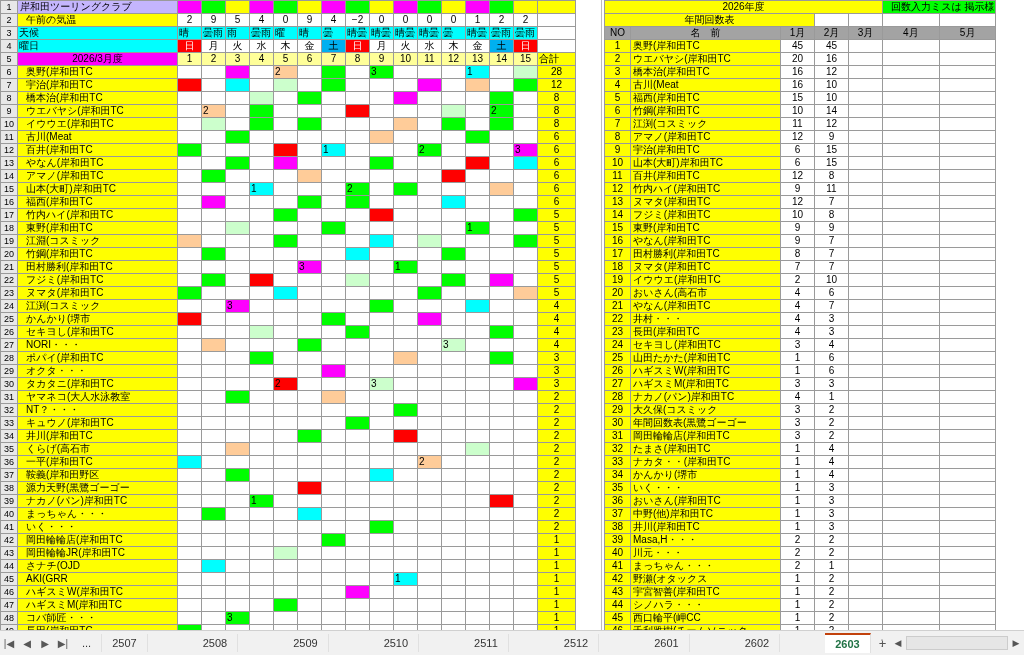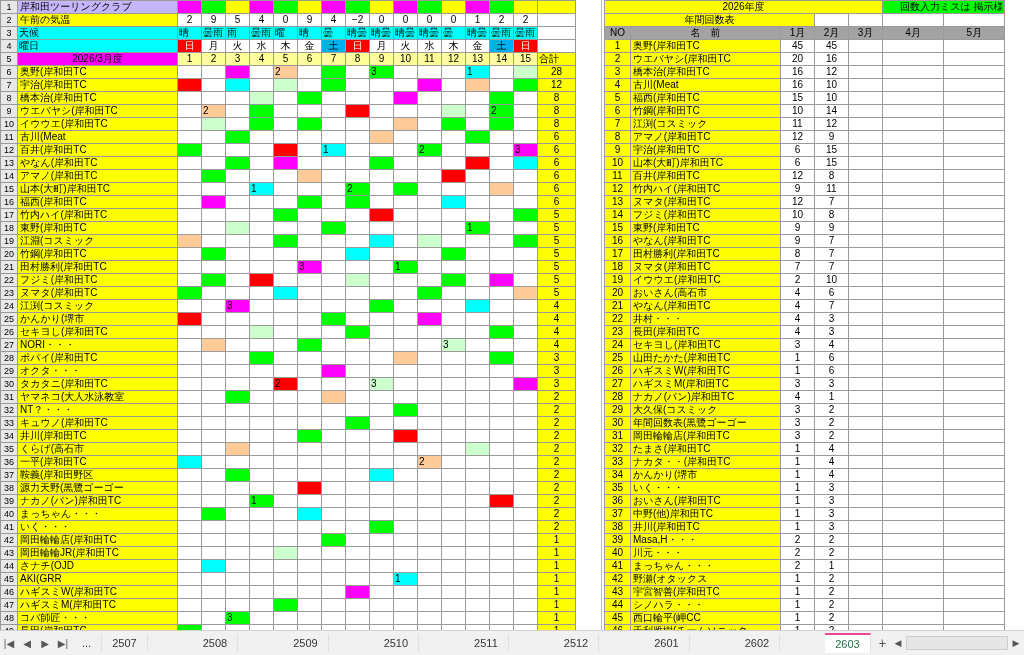--- a/index.html
+++ b/index.html
@@ -8,21 +8,21 @@
 
   table{border-collapse:collapse;table-layout:fixed;}
   td,th{border:1px solid #9a9a9a;padding:0 1px;overflow:hidden;white-space:nowrap;font-weight:normal;font-size:10px;line-height:12px;height:12px;}
 
   
   .rn{background:#e8e8e8;color:#000;text-align:center;font-size:9px;width:14px;}
 
   
   #left{position:absolute;left:0;top:0;width:600px;}
   #left td{height:12px;}
-  .lbl{background:#ffff00;text-align:left;padding-left:2px;font-size:10px;}
+  .lbl{background:#ffff00;text-align:left;padding-left:8px;font-size:10px;}
   .lblpink{background:#c4b5fd;text-align:left;padding-left:2px;}
   .cyan{background:#00ffff;text-align:left;}
   .mag{background:#ff00ff;text-align:center;}
   .num{text-align:center;}
   .tot{background:#ffff00;text-align:center;font-weight:normal;}
   .wk-sun{background:#ff0000;color:#fff;text-align:center;}
   .wk-sat{background:#00b0f0;color:#000;text-align:center;}
   .wk{background:#ffffff;text-align:center;}
   .daynum{background:#ffff99;text-align:center;}
   .g{background:#00ff00;}
@@ -35,27 +35,27 @@
   .w{background:#ffffff;}
 
   
   #right{position:absolute;left:604px;top:0;width:420px;}
   #right td{height:11.4px;font-size:10px;}
   .rtitle{background:#ffff00;text-align:center;font-size:12px;}
   .rhdr{background:#a3a3a3;text-align:center;}
   .rname{background:#ffff00;text-align:left;padding-left:2px;}
   .rno{background:#ffff00;text-align:center;}
   .rnum{background:#ffffff;text-align:center;}
-  .green-note{background:#00ff00;text-align:left;padding-left:17px;font-size:10px;}
+  .green-note{background:#00ff00;text-align:left;padding-left:8px;font-size:10px;}
 
   
   #tabbar{position:absolute;left:0;bottom:0;width:1024px;height:24px;background:#f1f1f1;border-top:1px solid #d0d0d0;display:flex;align-items:center;}
   .navbtn{width:18px;text-align:center;color:#585858;font-size:10px;cursor:default;}
   .tab{padding:3px 10px;font-size:11px;color:#333;border-right:1px solid #e0e0e0;}
-  .tab.active{background:#fff;font-weight:normal;border-top:2px solid #ec4899;color:#217346;}
+  .tab.active{background:#fff;font-weight:bold;border-top:2px solid #c2410c;color:#217346;}
   .addtab{padding:2px 8px;font-size:13px;color:#555;}
   #hscroll{position:absolute;right:0;bottom:0;width:150px;height:24px;display:flex;align-items:center;}
   .sbtrack{flex:1;height:12px;background:#e6e6e6;border:1px solid #ccc;}
   .sbarrow{width:16px;text-align:center;font-size:9px;color:#555;}
   .vline{position:absolute;top:0;bottom:24px;width:1px;background:#bdbdbd;}
 </style>
 </head>
 <body>
 
 <div id="app">

